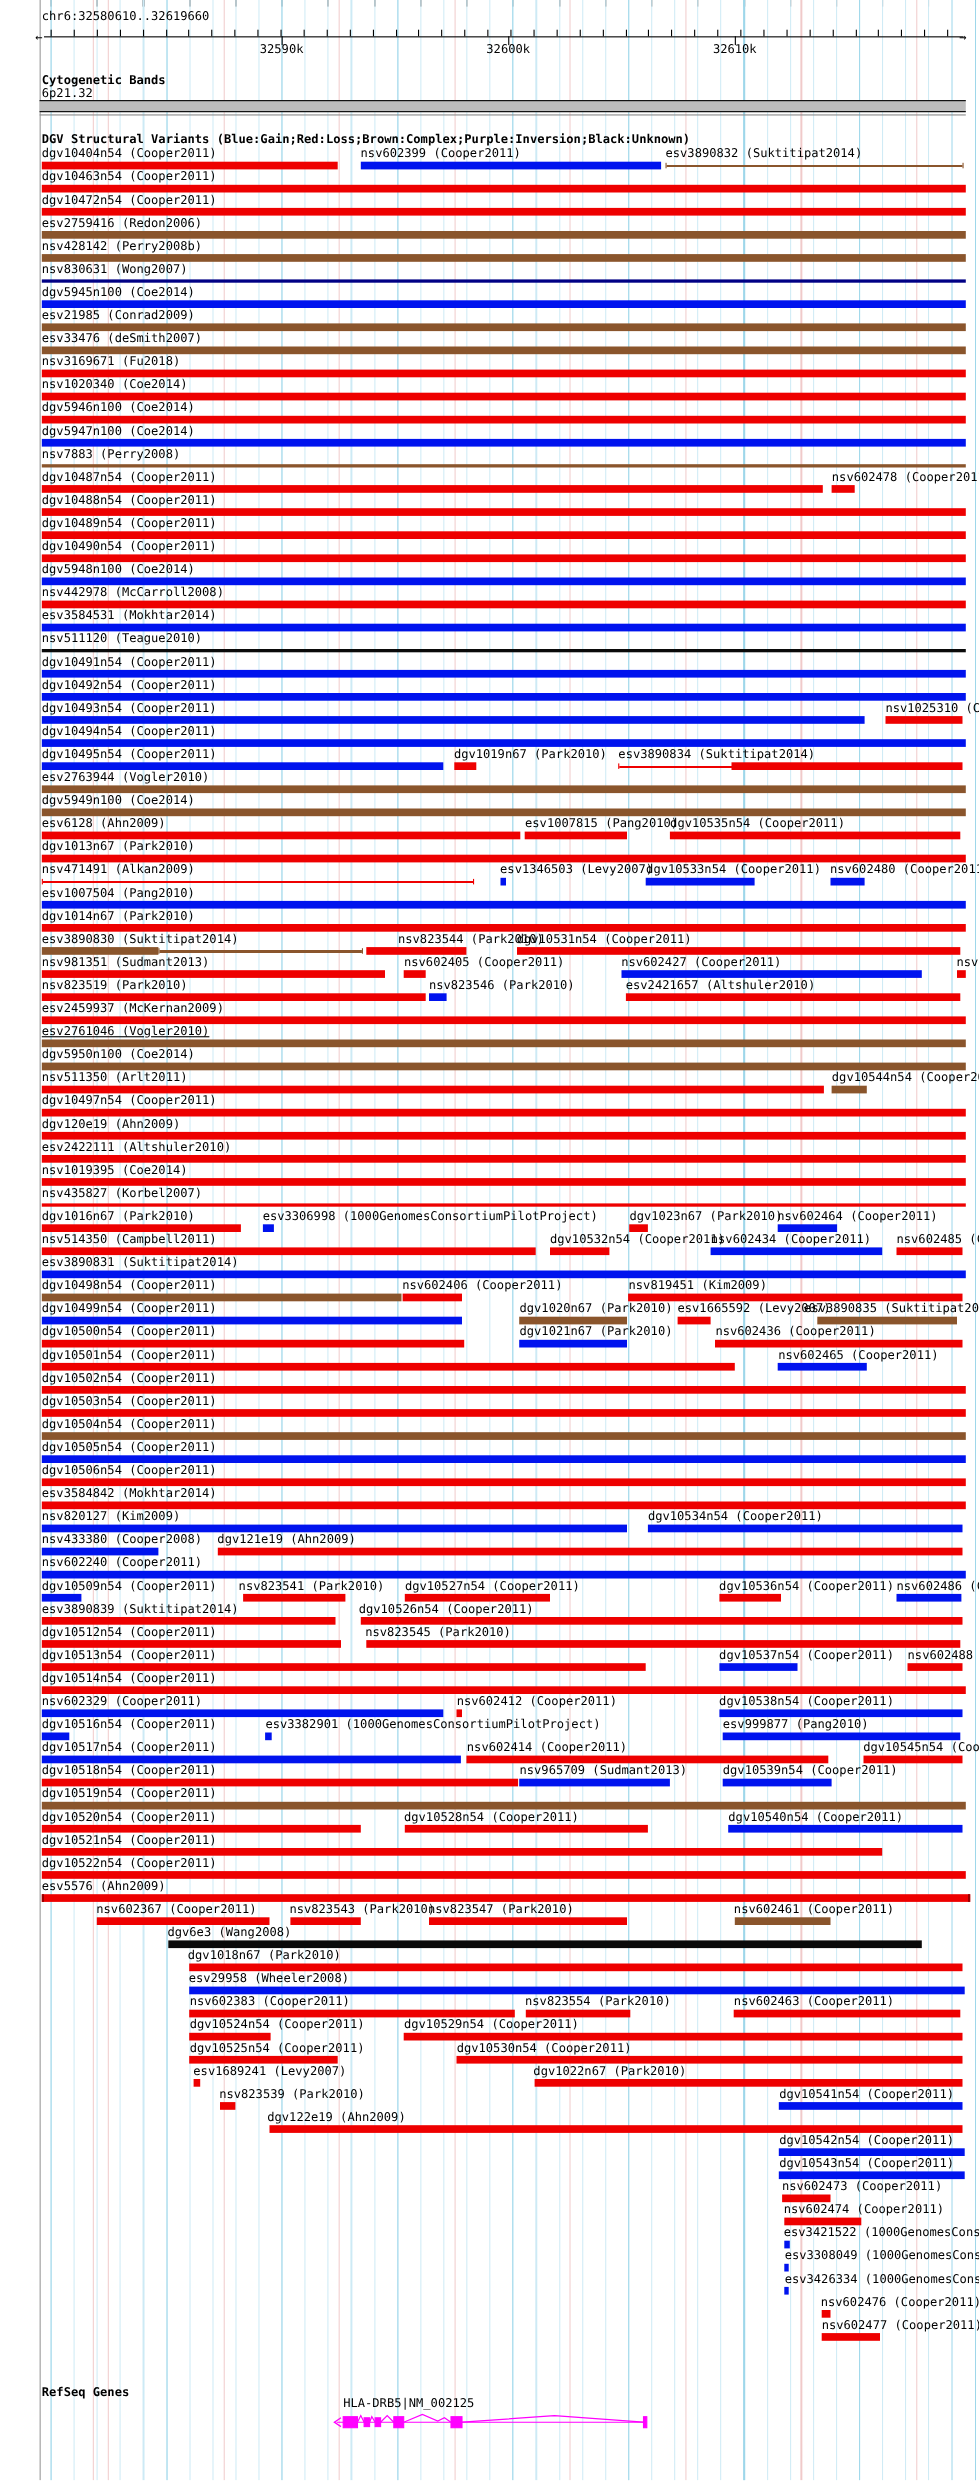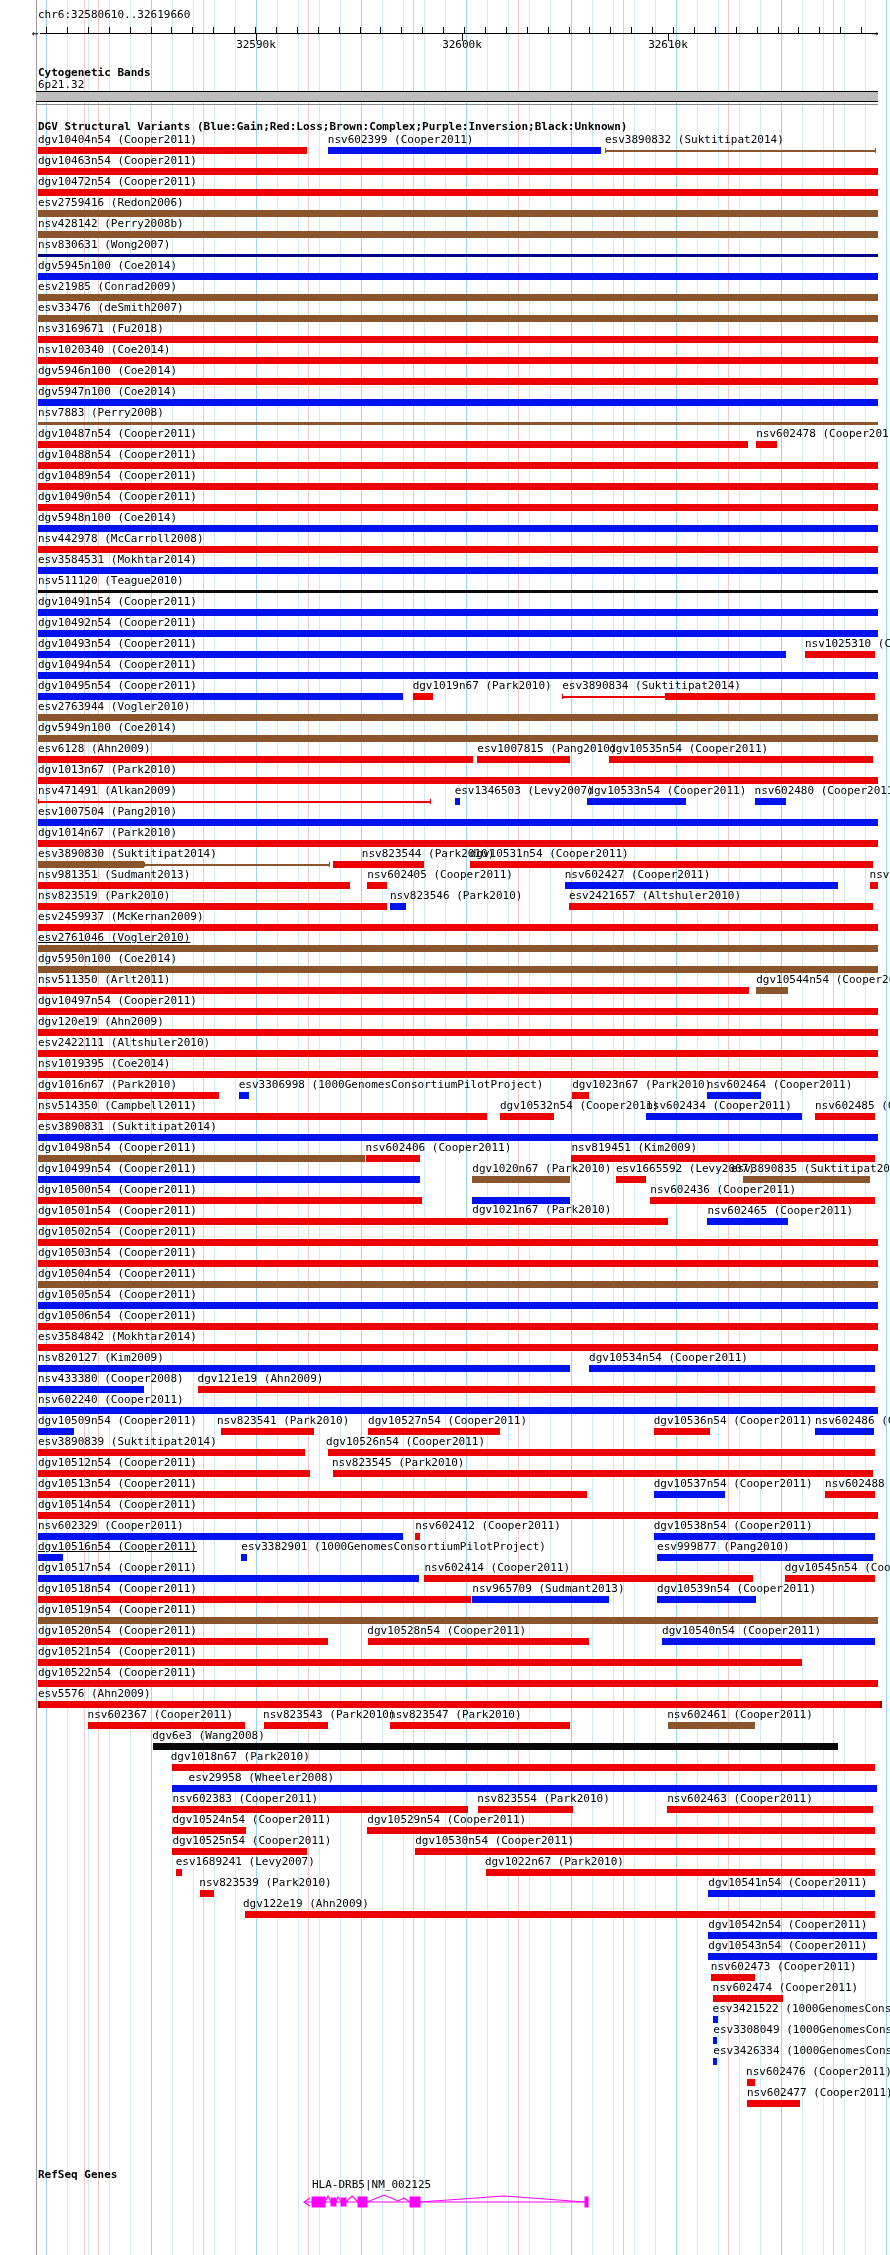--- a/index.html
+++ b/index.html
@@ -321,20 +321,24 @@
       </div>
       <div class="trow">
         <span class="vlabel" style="left: 0%;">esv2422111 (Altshuler2010)</span>
         <div class="vbar" style="left: 0%; width: 100%; background: rgb(238, 0, 0);"></div>
       </div>
       <div class="trow">
         <span class="vlabel" style="left: 0%;">nsv1019395 (Coe2014)</span>
         <div class="vbar" style="left: 0%; width: 100%; background: rgb(238, 0, 0);"></div>
       </div>
       <div class="trow">
+        <span class="vlabel" style="left: 0%;">nsv435827 (Korbel2007)</span>
+        <div class="vbar thin" style="left: 0%; width: 100%; background: rgb(238, 0, 0);"></div>
+      </div>
+      <div class="trow">
         <span class="vlabel" style="left: 0%;">dgv1016n67 (Park2010)</span>
         <div class="vbar" style="left: 0%; width: 21.5%; background: rgb(238, 0, 0);"></div>
         <span class="vlabel" style="left: 23.9%;">esv3306998 (1000GenomesConsortiumPilotProject)</span>
         <div class="vbar" style="left: 23.9%; width: 1.2%; background: rgb(0, 19, 238); min-width: 4px;"></div>
         <span class="vlabel" style="left: 63.6%;">dgv1023n67 (Park2010)</span>
         <div class="vbar" style="left: 63.6%; width: 2%; background: rgb(238, 0, 0);"></div>
         <span class="vlabel" style="left: 79.6%;">nsv602464 (Cooper2011)</span>
         <div class="vbar" style="left: 79.6%; width: 6.5%; background: rgb(0, 19, 238);"></div>
       </div>
       <div class="trow">
@@ -365,21 +369,21 @@
         <span class="vlabel" style="left: 51.7%;">dgv1020n67 (Park2010)</span>
         <div class="vbar" style="left: 51.7%; width: 11.6%; background: rgb(138, 85, 44);"></div>
         <span class="vlabel" style="left: 68.8%;">esv1665592 (Levy2007)</span>
         <div class="vbar" style="left: 68.8%; width: 3.6%; background: rgb(238, 0, 0);"></div>
         <span class="vlabel" style="left: 82.5%;">esv3890835 (Suktitipat2014</span>
         <div class="vbar" style="left: 83.9%; width: 15.1%; background: rgb(138, 85, 44);"></div>
       </div>
       <div class="trow">
         <span class="vlabel" style="left: 0%;">dgv10500n54 (Cooper2011)</span>
         <div class="vbar" style="left: 0%; width: 45.7%; background: rgb(238, 0, 0);"></div>
-        <span class="vlabel" style="left: 51.7%; margin-top: 20px;">dgv1021n67 (Park2010)</span>
+        <span class="vlabel" style="left: 51.7%;">dgv1021n67 (Park2010)</span>
         <div class="vbar" style="left: 51.7%; width: 11.6%; background: rgb(0, 19, 238);"></div>
         <span class="vlabel" style="left: 72.9%;">nsv602436 (Cooper2011)</span>
         <div class="vbar" style="left: 72.9%; width: 26.7%; background: rgb(238, 0, 0);"></div>
       </div>
       <div class="trow">
         <span class="vlabel" style="left: 0%;">dgv10501n54 (Cooper2011)</span>
         <div class="vbar" style="left: 0%; width: 75%; background: rgb(238, 0, 0);"></div>
         <span class="vlabel" style="left: 79.7%;">nsv602465 (Cooper2011)</span>
         <div class="vbar" style="left: 79.7%; width: 9.6%; background: rgb(0, 19, 238);"></div>
       </div>
@@ -461,21 +465,21 @@
       </div>
       <div class="trow">
         <span class="vlabel" style="left: 0%;">nsv602329 (Cooper2011)</span>
         <div class="vbar" style="left: 0%; width: 43.5%; background: rgb(0, 19, 238);"></div>
         <span class="vlabel" style="left: 44.9%;">nsv602412 (Cooper2011)</span>
         <div class="vbar" style="left: 44.9%; width: 0.6%; background: rgb(238, 0, 0);"></div>
         <span class="vlabel" style="left: 73.3%;">dgv10538n54 (Cooper2011)</span>
         <div class="vbar" style="left: 73.3%; width: 26.3%; background: rgb(0, 19, 238);"></div>
       </div>
       <div class="trow">
-        <span class="vlabel" style="left: 0%; text-decoration: underline;">dgv10516n54 (Cooper2011)</span>
+        <span class="vlabel" style="left: 0%;">dgv10516n54 (Cooper2011)</span>
         <div class="vbar" style="left: 0%; width: 3%; background: rgb(0, 19, 238);"></div>
         <span class="vlabel" style="left: 24.2%;">esv3382901 (1000GenomesConsortiumPilotProject)</span>
         <div class="vbar" style="left: 24.2%; width: 0.7%; background: rgb(0, 19, 238); min-width: 4px;"></div>
         <span class="vlabel" style="left: 73.7%;">esv999877 (Pang2010)</span>
         <div class="vbar" style="left: 73.7%; width: 25.7%; background: rgb(0, 19, 238);"></div>
       </div>
       <div class="trow">
         <span class="vlabel" style="left: 0%;">dgv10517n54 (Cooper2011)</span>
         <div class="vbar" style="left: 0%; width: 45.4%; background: rgb(0, 19, 238);"></div>
         <span class="vlabel" style="left: 46%;">nsv602414 (Cooper2011)</span>
@@ -527,21 +531,21 @@
       </div>
       <div class="trow">
         <span class="vlabel" style="left: 13.6%;">dgv6e3 (Wang2008)</span>
         <div class="vbar" style="left: 13.7%; width: 81.5%; background: rgb(10, 10, 10);"></div>
       </div>
       <div class="trow">
         <span class="vlabel" style="left: 15.8%;">dgv1018n67 (Park2010)</span>
         <div class="vbar" style="left: 15.9%; width: 83.7%; background: rgb(238, 0, 0);"></div>
       </div>
       <div class="trow">
-        <span class="vlabel" style="left: 15.9%; margin-left: 17px;">esv29958 (Wheeler2008)</span>
+        <span class="vlabel" style="left: 15.9%;">esv29958 (Wheeler2008)</span>
         <div class="vbar" style="left: 15.9%; width: 84%; background: rgb(0, 19, 238);"></div>
       </div>
       <div class="trow">
         <span class="vlabel" style="left: 16%;">nsv602383 (Cooper2011)</span>
         <div class="vbar" style="left: 16%; width: 35.2%; background: rgb(238, 0, 0);"></div>
         <span class="vlabel" style="left: 52.3%;">nsv823554 (Park2010)</span>
         <div class="vbar" style="left: 52.4%; width: 11.3%; background: rgb(238, 0, 0);"></div>
         <span class="vlabel" style="left: 74.9%;">nsv602463 (Cooper2011)</span>
         <div class="vbar" style="left: 74.9%; width: 24.5%; background: rgb(238, 0, 0);"></div>
       </div>

